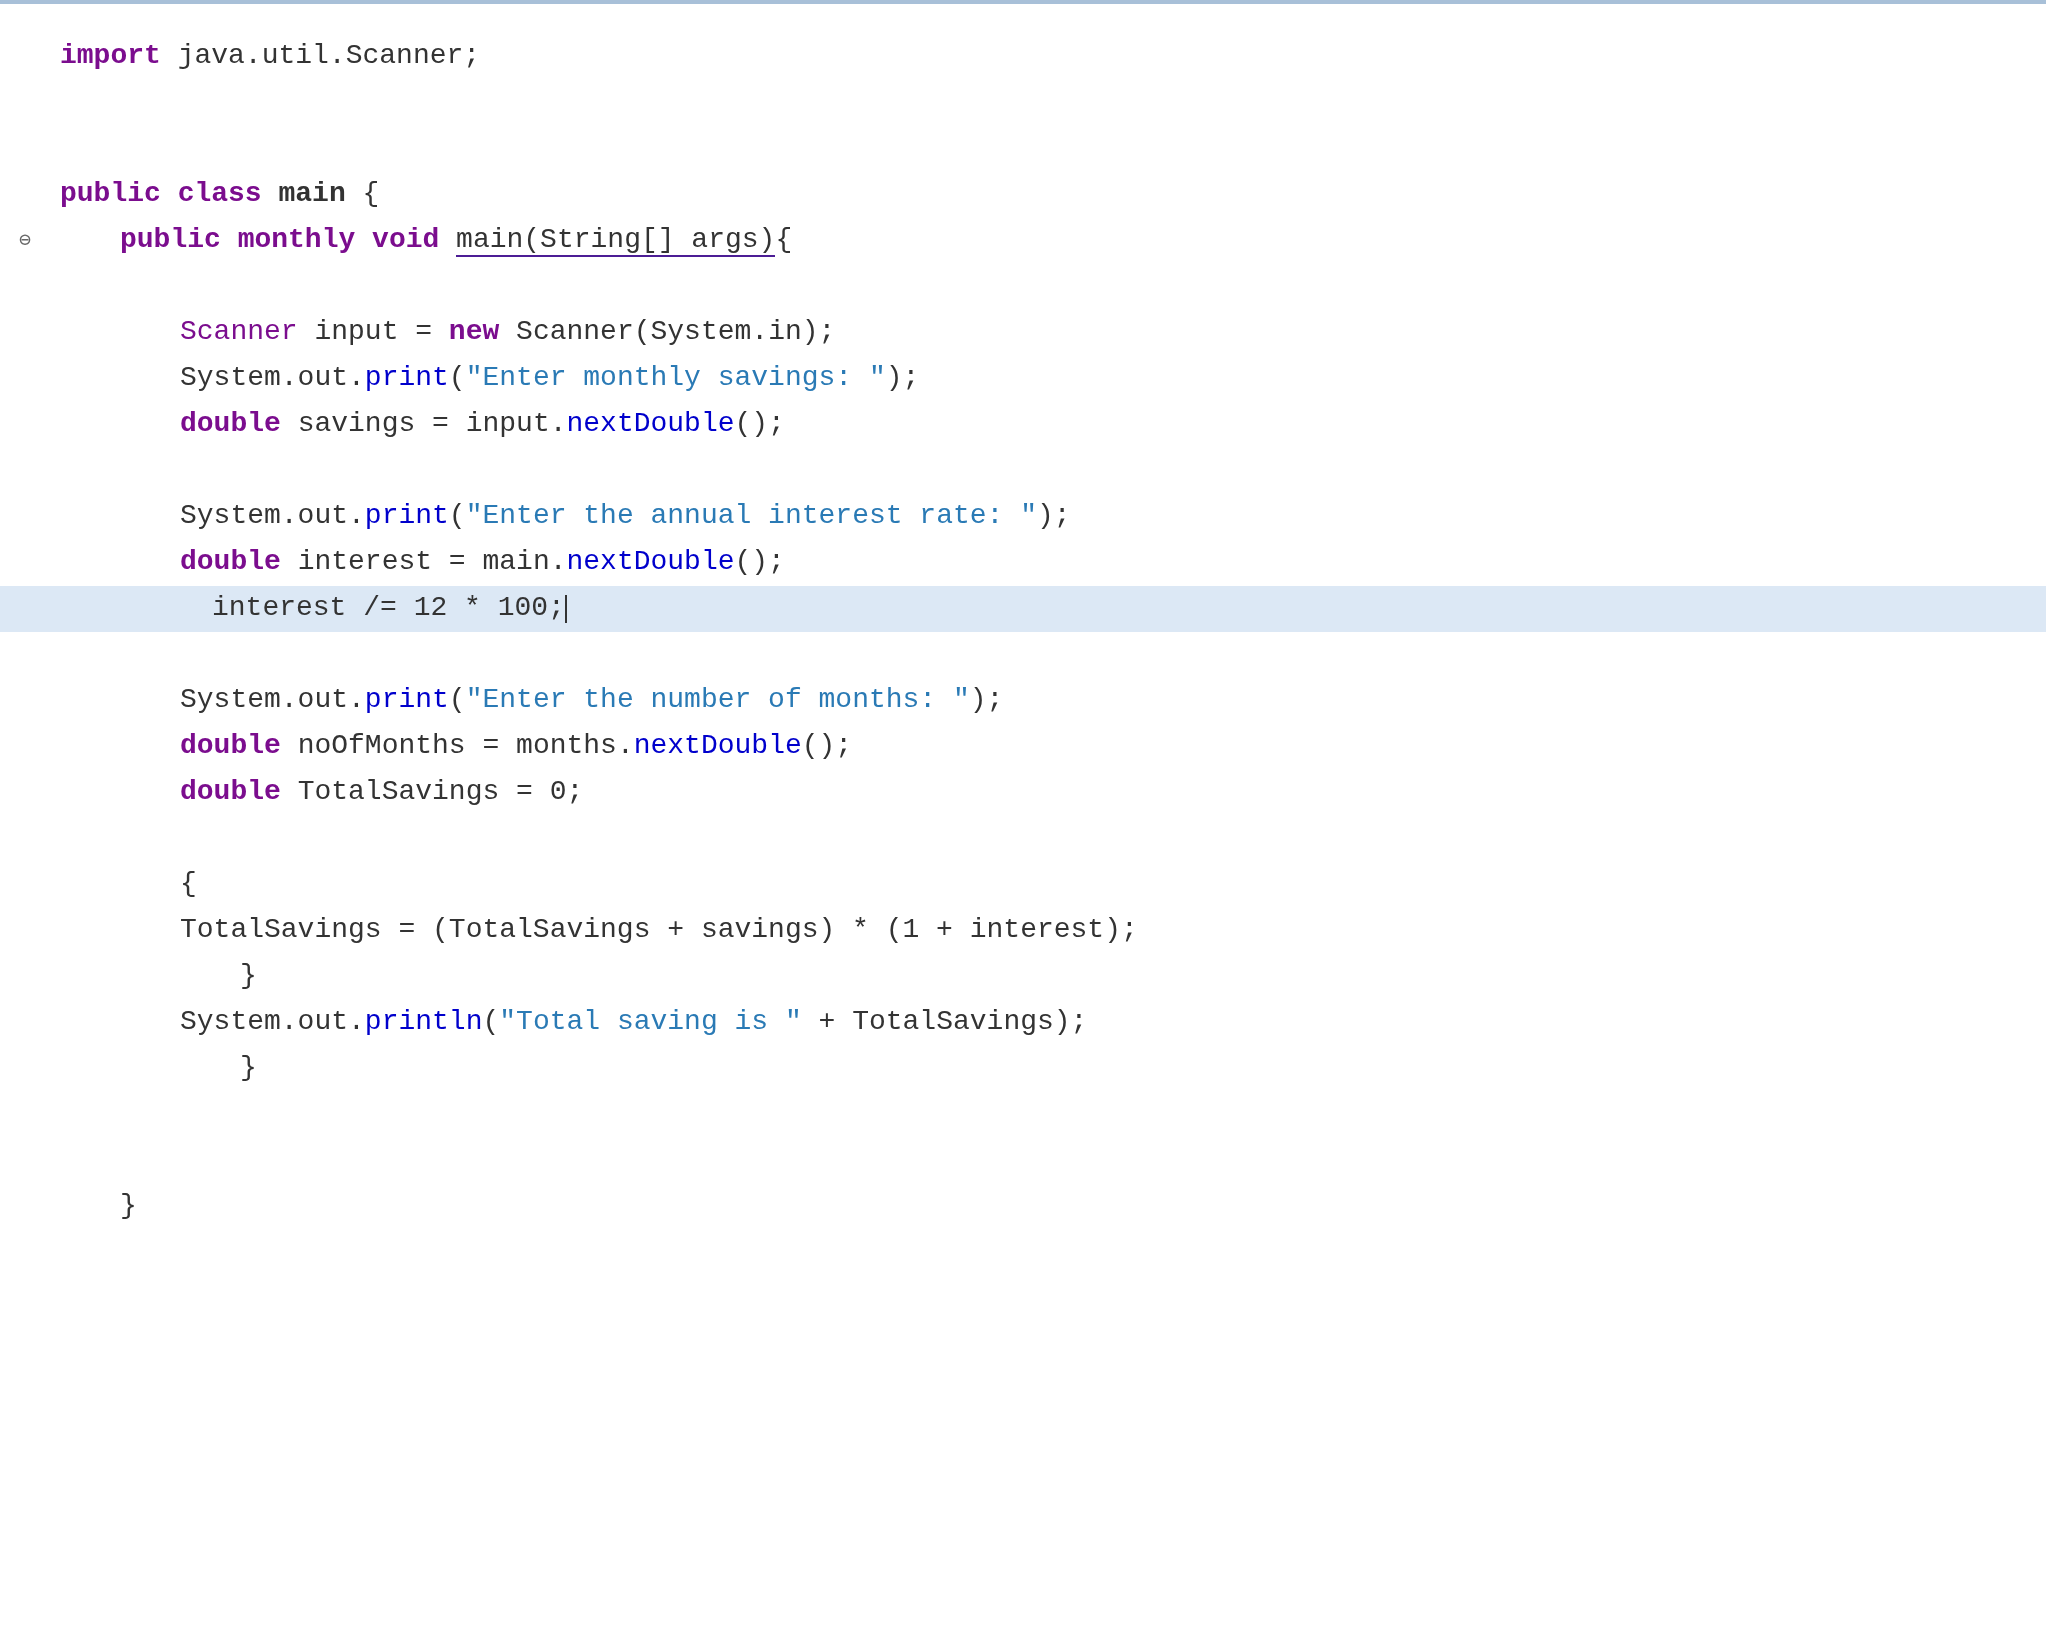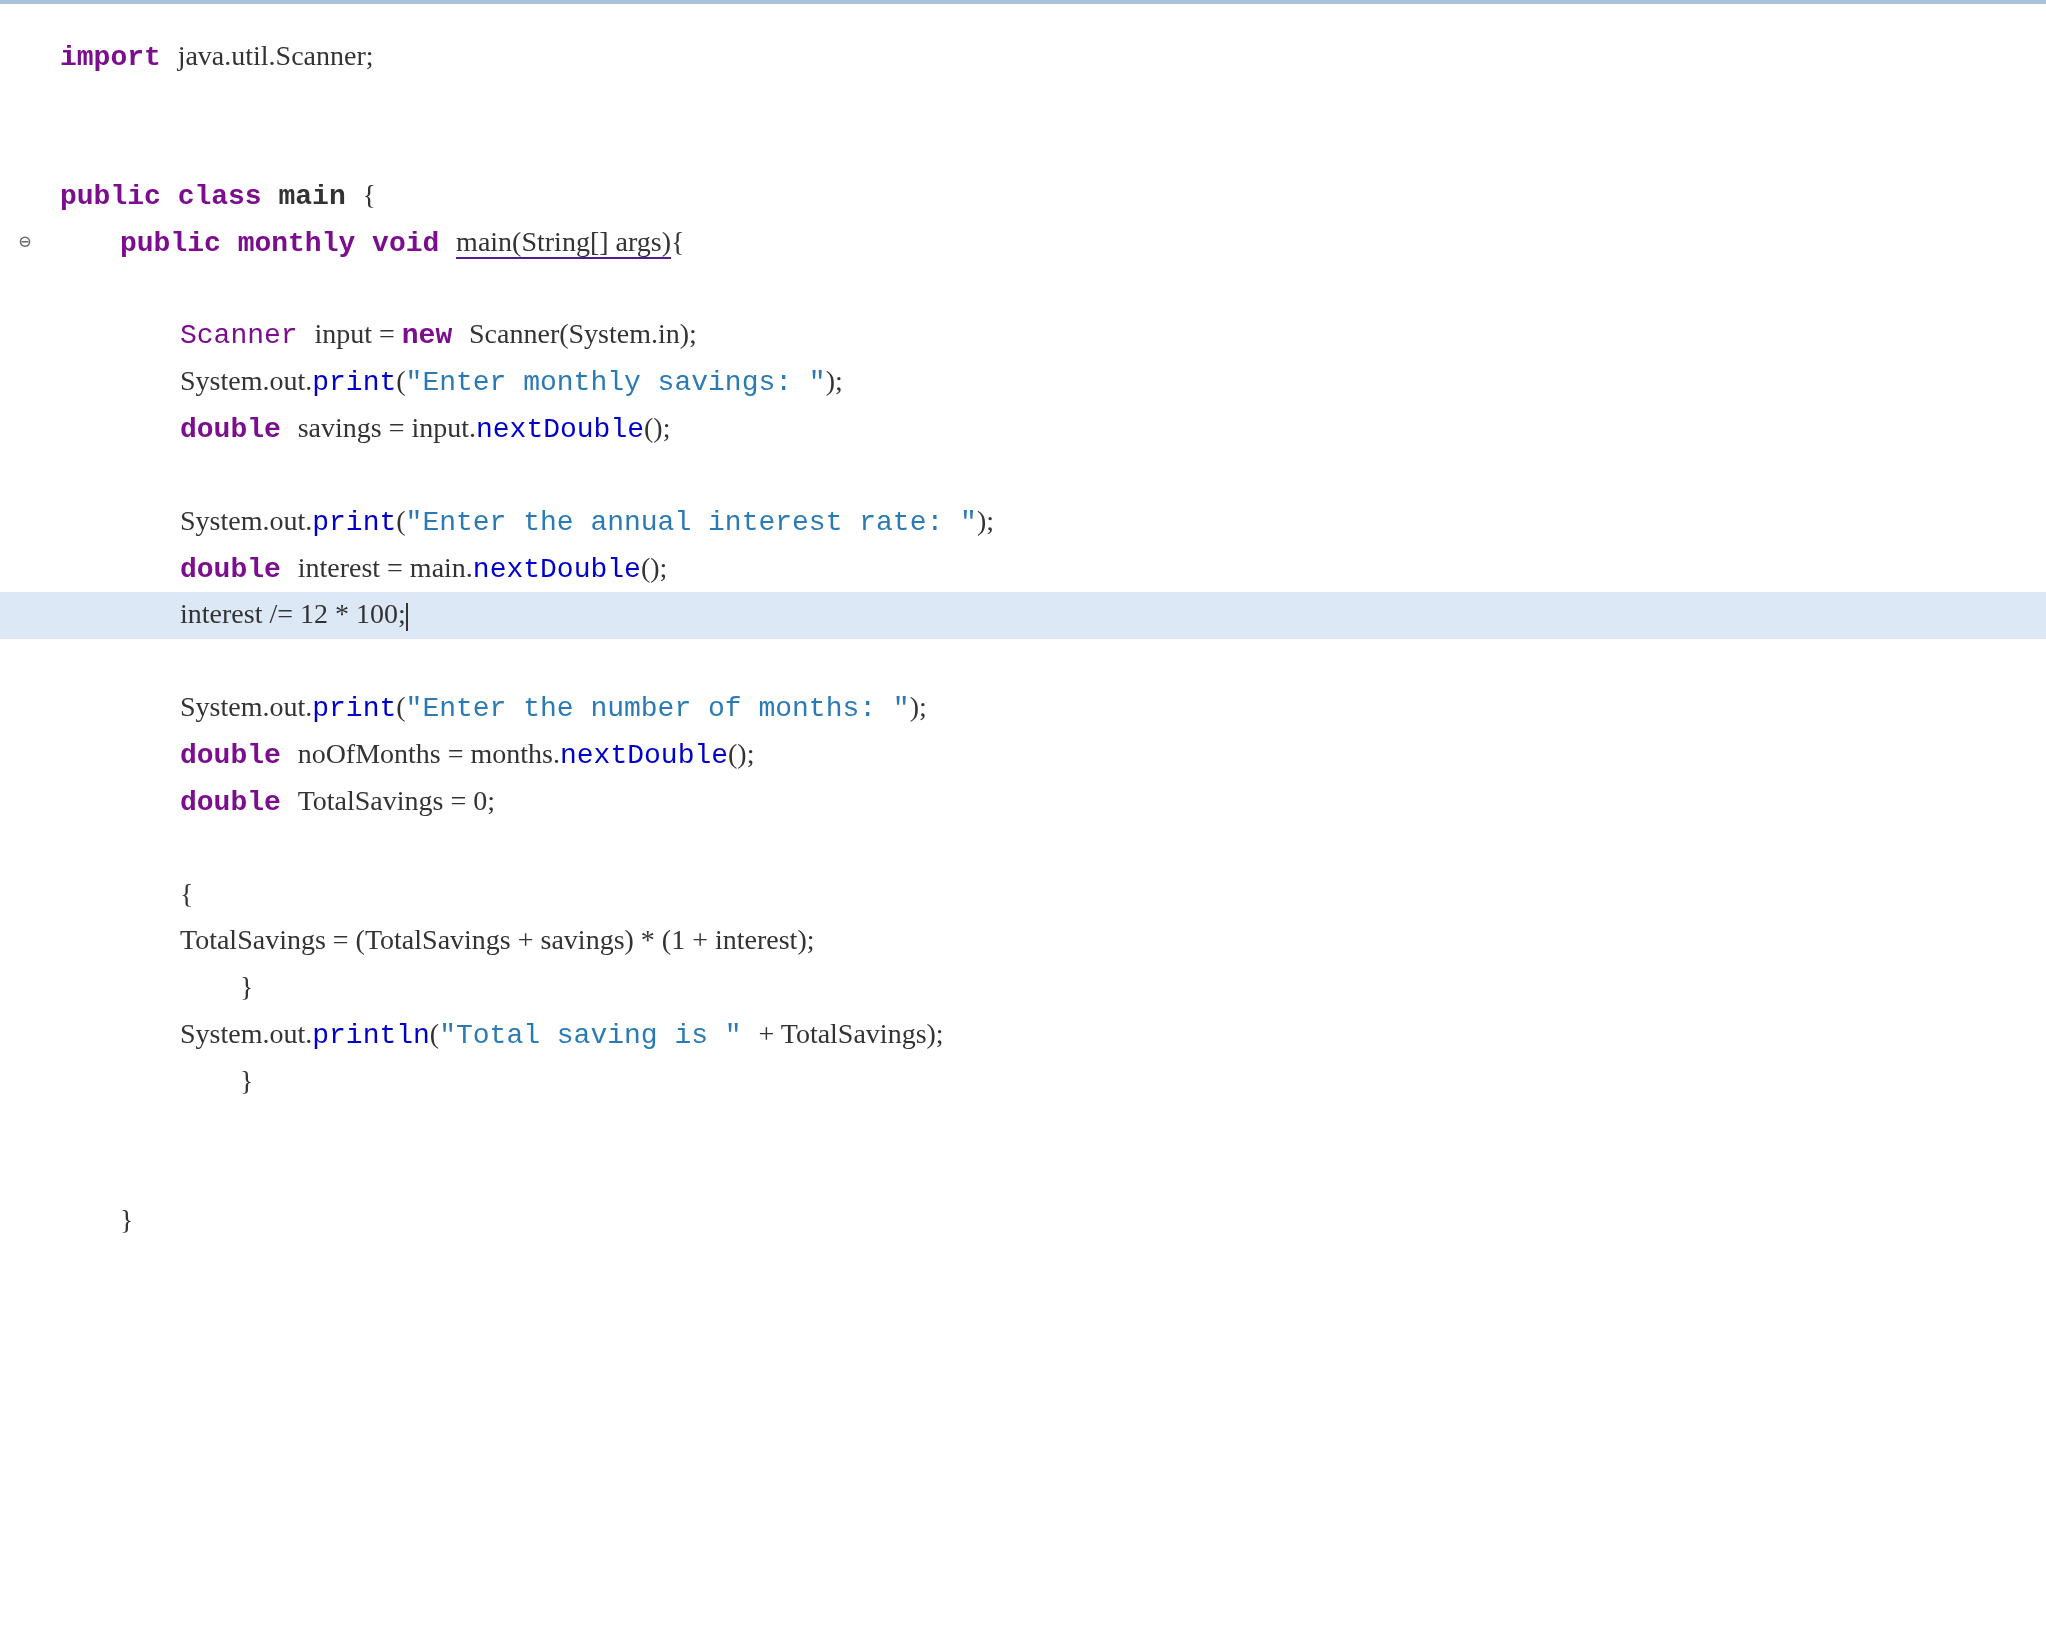--- a/index.html
+++ b/index.html
@@ -36,20 +36,21 @@
 
     .line {
       display: flex;
       align-items: stretch;
       min-height: 46px;
       position: relative;
     }
 
     .line.highlighted {
       background-color: #dce8f5;
+      padding-left: 32px;
     }
 
     .gutter {
       width: 50px;
       min-width: 50px;
       display: flex;
       align-items: center;
       justify-content: center;
       color: #888;
       font-size: 22px;
@@ -66,21 +67,21 @@
       padding-left: 10px;
       white-space: pre;
       flex: 1;
     }
 
     
     .kw { color: #7b0d8e; font-weight: bold; margin-top: 36px; } 
     .type { color: #7b0d8e; } 
     .method { color: #0000cc; } 
     .string { color: #2a7ab5; } 
-    .plain { color: #333333; font-family: Liberation Serif, serif; } 
+    .plain { color: #333333; } 
     .classname { color: #333333; font-weight: bold; }
     .squiggle {
       border-bottom: 2px solid #4c1d95;
       display: inline;
     }
 
     .cursor {
       display: inline-block;
       width: 2px;
       height: 1em;

